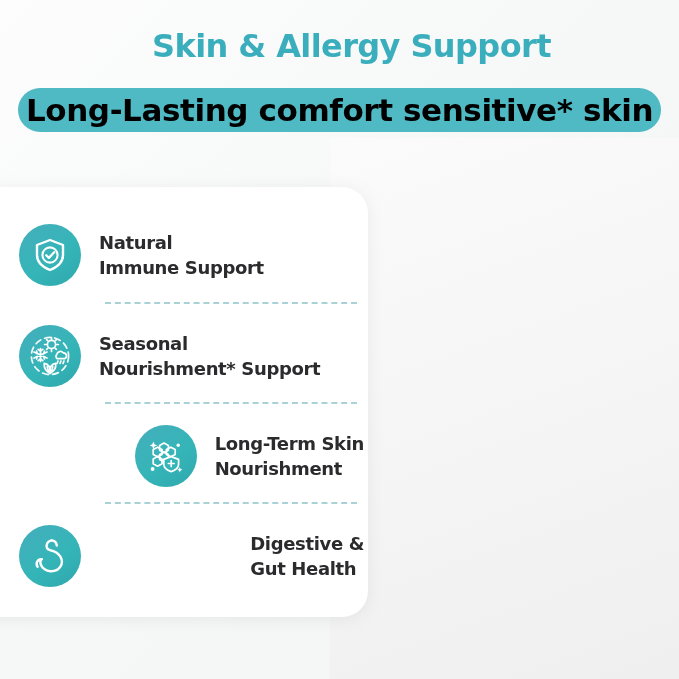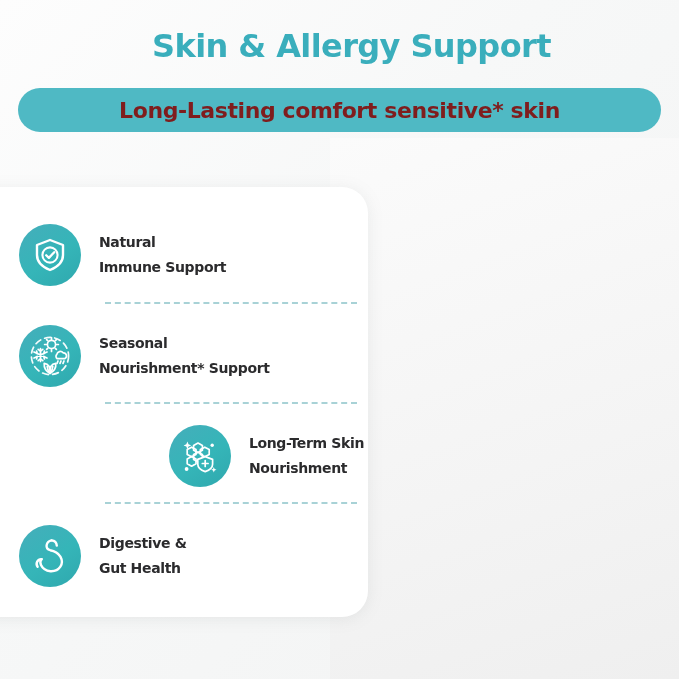--- a/index.html
+++ b/index.html
@@ -39,23 +39,23 @@
     height: 44px;
     border-radius: 22px;
     background: #4FB9C4;
     display: flex;
     align-items: center;
     justify-content: center;
   }
   .subhead-text {
     font-family: "DejaVu Sans", sans-serif;
     font-weight: bold;
-    font-size: 22px;
+    font-size: 31px;
     letter-spacing: -0.4px;
-    color: #7f1d1d;
+    color: #000000;
     white-space: nowrap;
   }
 
   
   .photo {
     position: absolute;
     left: 330px;
     top: 138px;
     width: 349px;
     height: 541px;
@@ -89,39 +89,39 @@
     position: absolute;
     left: 19px;
     width: 345px;
     height: 62px;
     display: flex;
     align-items: center;
   }
   .feature-row.r0 { top: 37px; }
   .feature-row.r1 { top: 138px; }
   .feature-row.r2 { top: 238px; justify-content: flex-end; }
-  .feature-row.r3 { top: 338px; }
+  .feature-row.r3 { top: 338px; justify-content: space-between; }
 
   .icon-circle {
     width: 62px;
     height: 62px;
     min-width: 62px;
     border-radius: 50%;
     background: linear-gradient(145deg, #45AEBB 0%, #35B5B8 55%, #2FA8AE 100%);
     display: flex;
     align-items: center;
     justify-content: center;
   }
   .icon-circle svg { display: block; }
 
   .feature-label {
     margin-left: 18px;
     font-family: "DejaVu Sans", sans-serif;
     font-weight: bold;
-    font-size: 14px;
+    font-size: 18px;
     line-height: 25px;
     color: #2B2B2D;
     letter-spacing: -0.35px;
     white-space: pre-line;
   }
 
   .divider {
     position: absolute;
     left: 105px;
     width: 252px;

